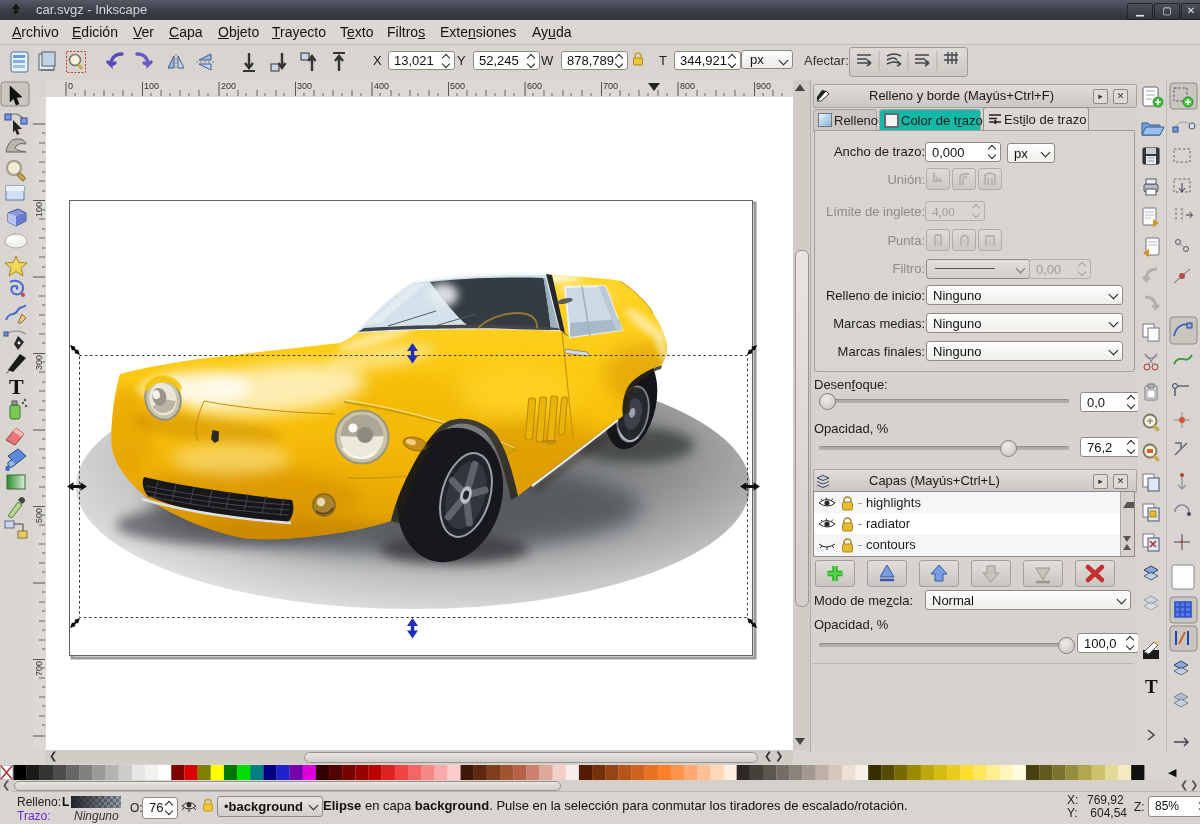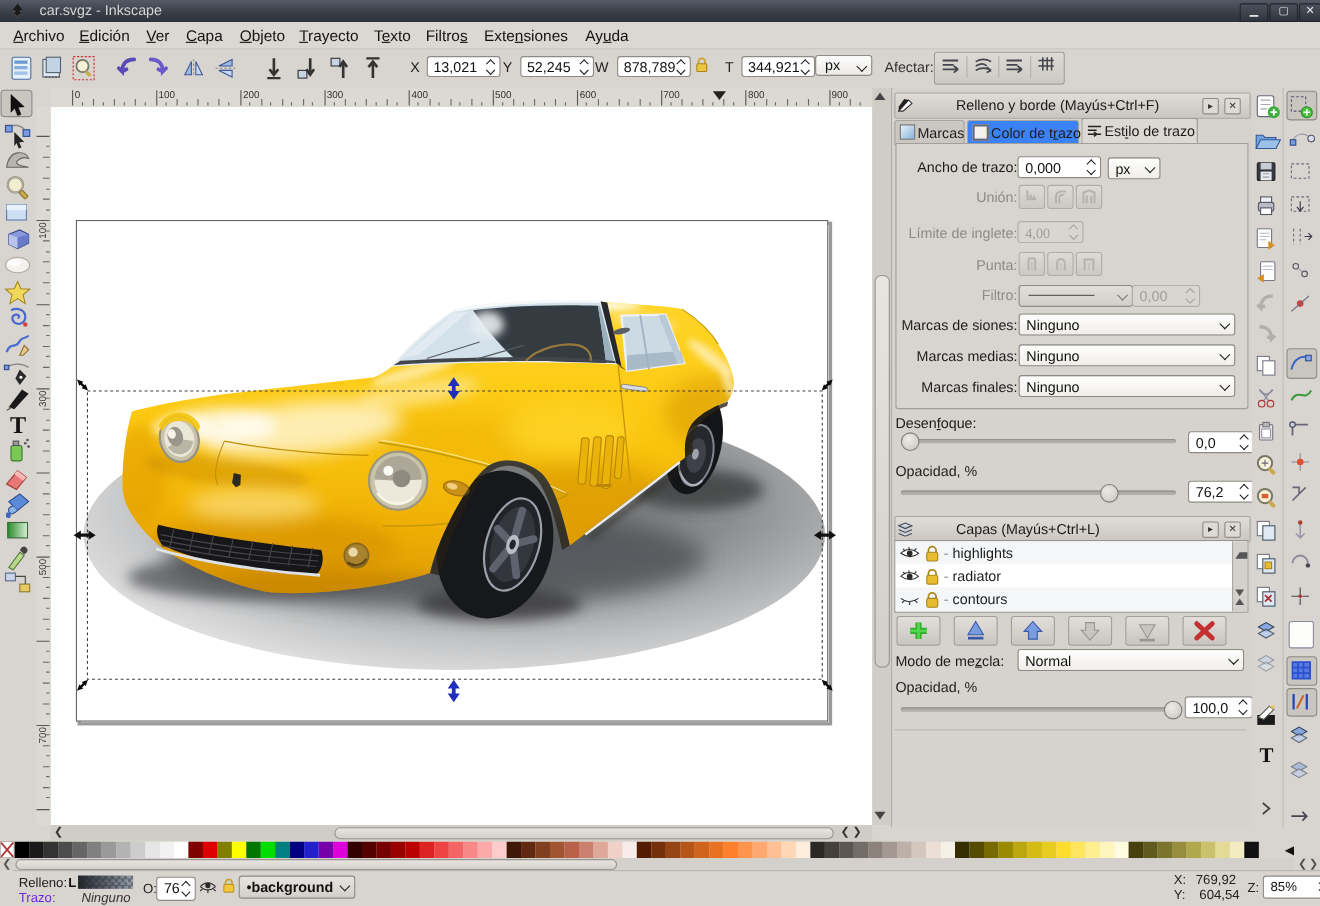--- a/index.html
+++ b/index.html
@@ -599,23 +599,23 @@
         <path d="M1 13 L10 3 L13 6 L5 13 Z" fill="#fff" stroke="#333"></path>
         <path d="M1 13 L10 3 L6 2 L1 9 Z" fill="#222"></path>
       </svg>
   <span class="tt">Relleno y borde (Mayús+Ctrl+F)</span>
   <span class="pbtn" style="right:28px">▸</span>
       <span class="pbtn" style="right:8px">✕</span>
  </div>
 
  <div class="abs" style="left:2px;top:29px;width:62px;height:21px;background:#cbc7c2;border:1px solid #a8a49e;border-radius:3px 3px 0 0;font-size:13px;">
    <span style="position:absolute;left:4px;top:3px;width:12px;height:12px;background:linear-gradient(135deg,#e8f2fa,#88b4dc);border:1px solid #777"></span>
-   <span style="position:absolute;left:20px;top:3px;white-space:nowrap">Marcas</span>
+   <span style="position:absolute;left:20px;top:3px;white-space:nowrap">Relleno</span>
     </div>
- <div class="abs" style="left:68px;top:29px;width:100px;height:21px;background:#3b82f6;border:1px solid #a8a49e;border-radius:3px 3px 0 0;font-size:13px;">
+ <div class="abs" style="left:68px;top:29px;width:100px;height:21px;background:#14b8a6;border:1px solid #a8a49e;border-radius:3px 3px 0 0;font-size:13px;">
    <span style="position:absolute;left:4px;top:3px;width:11px;height:11px;background:#f4f2ee;border:2px solid #667"></span>
    <span style="position:absolute;left:21px;top:3px;white-space:nowrap">Color de t<u>r</u>azo</span>
     </div>
  <div class="abs" style="left:172px;top:27px;width:104px;height:24px;background:#dcd9d4;border:1px solid #94908a;border-bottom:none;border-radius:3px 3px 0 0;font-size:13px;">
    <svg style="position:absolute;left:4px;top:5px" width="14" height="12">
         <path d="M1 2 H13 M1 5.5 H9 M1 9 H13 M9 9 l-2.5 -2 M9 9 l-2.5 2" stroke="#222" fill="none" stroke-width="1.4"></path>
       </svg>
    <span style="position:absolute;left:20px;top:4px;white-space:nowrap">Est<u>i</u>lo de trazo</span>
     </div>
 
@@ -647,21 +647,21 @@
  <span class="sqbtn" style="left:167px;top:149px"><svg width="22" height="20">
         <path d="M7 16 V6 H15 V16" stroke="#b6b2ac" fill="none" stroke-width="1.8"></path>
         <path d="M11 16 V9" stroke="#c4c0ba" stroke-width="1.4"></path>
       </svg></span>
  <span class="dlabel gray" style="right:214px;top:181px">Filtro:</span>
  <span class="dcombo" style="left:115px;top:179px;width:78px;background:linear-gradient(#e2dfda,#d2cec9);">
       <span style="position:absolute;left:8px;top:8px;width:60px;border-top:1.6px solid #55524e"></span>
       <span class="cv" style="border-color:#7a7672"></span>
     </span>
  <span class="dspin dis" style="left:218px;top:179px;width:38px;">0,00<span class="spinar"></span></span>
- <span class="dlabel" style="right:214px;top:208px">Marcas de siones:</span>
+ <span class="dlabel" style="right:214px;top:208px">Relleno de inicio:</span>
  <span class="dcombo" style="left:115px;top:205px;width:171px;">Ninguno<span class="cv"></span></span>
  <span class="dlabel" style="right:214px;top:236px">Marcas medias:</span>
  <span class="dcombo" style="left:115px;top:233px;width:171px;">Ninguno<span class="cv"></span></span>
  <span class="dlabel" style="right:214px;top:264px">Marcas finales:</span>
  <span class="dcombo" style="left:115px;top:261px;width:171px;">Ninguno<span class="cv"></span></span>
  <span class="dlabel" style="left:3px;top:297px">Desen<u>f</u>oque:</span>
  <span class="slider" style="left:8px;top:319px;width:250px;"></span>
  <span class="sthumbr" style="left:8px;top:313px;"></span>
  <span class="dspin" style="left:269px;top:312px;width:36px;">0,0<span class="spinar"></span></span>
  <span class="dlabel" style="left:3px;top:341px">Opacidad, %</span>
@@ -1038,19 +1038,20 @@
  <span class="dspin" style="left:130px;top:5px;width:14px;height:18px;font-size:13px;padding-right:14px;">76<span class="spinar" style="top:2px"></span></span>
  <svg class="abs" style="left:168px;top:6px" width="18" height="14">
       <path d="M2 8 q7 6 14 0 M4 10 l-2 2 M9 11 l0 3 M14 10 l2 2 M2 8 q7 -7 14 0" stroke="#2a2a2a" fill="none"></path>
       <circle cx="9" cy="7" r="2.4" fill="#2a2a2a"></circle>
     </svg>
  <svg class="abs" style="left:190px;top:6px" width="12" height="14">
       <path d="M3 6 V4.5 a3 3 0 0 1 6 0 V6" fill="none" stroke="#caa018" stroke-width="1.5"></path>
       <rect x="1.5" y="6" width="9" height="7" rx="1" fill="#f4c838" stroke="#b8962a"></rect>
     </svg>
  <span class="dcombo" style="left:205px;top:4px;width:80px;height:17px;background:linear-gradient(#e8e5e0,#d2cec9);font-size:13px;">•<b>background</b><span class="cv"></span></span>
+ <span class="abs" style="left:311px;top:6px;font-size:13px;color:#111"><b>Elipse</b> en capa <b>background</b>. Pulse en la selección para conmutar los tiradores de escalado/rotación.</span>
  <span class="abs" style="left:1055px;top:1px;font-size:12px;color:#222">X:</span>
  <span class="abs" style="left:1055px;top:14px;font-size:12px;color:#222">Y:</span>
  <span class="abs" style="left:1075px;top:1px;width:40px;text-align:left;font-size:12px;color:#222">769,92</span>
  <span class="abs" style="left:1075px;top:14px;width:40px;text-align:right;font-size:12px;color:#222">604,54</span>
  <span class="abs" style="left:1122px;top:8px;font-size:12px;color:#222">Z:</span>
  <span class="dspin" style="left:1136px;top:4px;width:40px;height:17px;font-size:12px;">85%<span class="spinar" style="top:1px"></span></span>
 </div>
 
 </body></html>

